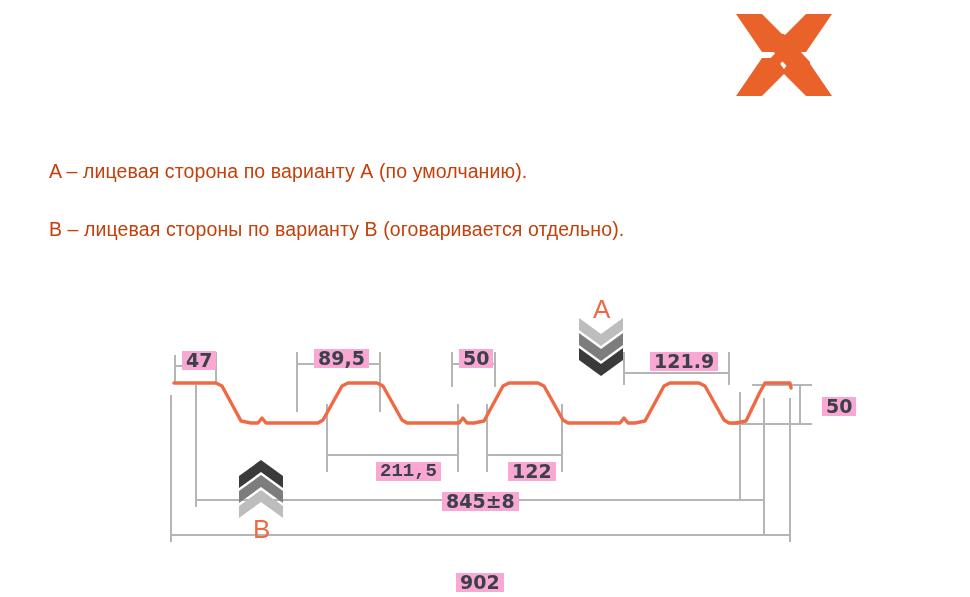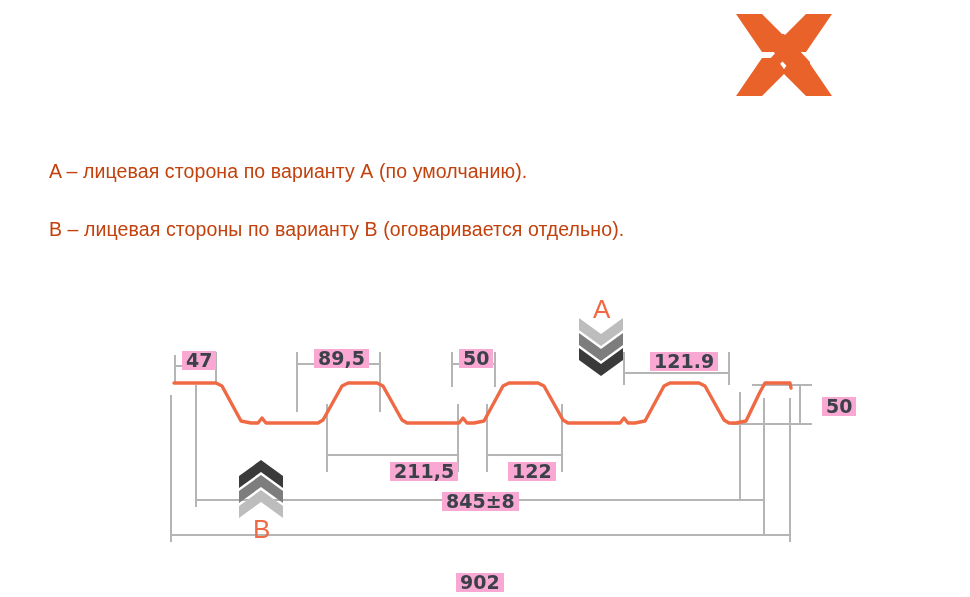--- a/index.html
+++ b/index.html
@@ -251,21 +251,21 @@
   <div class="marker-letter" style="left:253px; top:516px;">B</div>
 
   <div class="dim-text" style="left:182px; top:351px;">47</div>
 
   <div class="dim-text" style="left:314px; top:349px;text-align:right;">89,5</div>
 
   <div class="dim-text" style="left:459px; top:349px;">50</div>
 
   <div class="dim-text" style="left:650px; top:352px;">121.9</div>
 
-  <div class="dim-text" style="left:390px; top:462px;">211,5</div>
+  <div class="dim-text" style="left:376px; top:462px;font-family:Liberation Mono, monospace;">211,5</div>
 
   <div class="dim-text" style="left:508px; top:462px;">122</div>
 
   <div class="dim-text" style="left:442px; top:492px;">845±8</div>
 
   <div class="dim-text" style="left:456px; top:527px;margin-top:46px;">902</div>
 
   <div class="dim-text" style="left:822px; top:397px;">50</div>
 
 </div>

